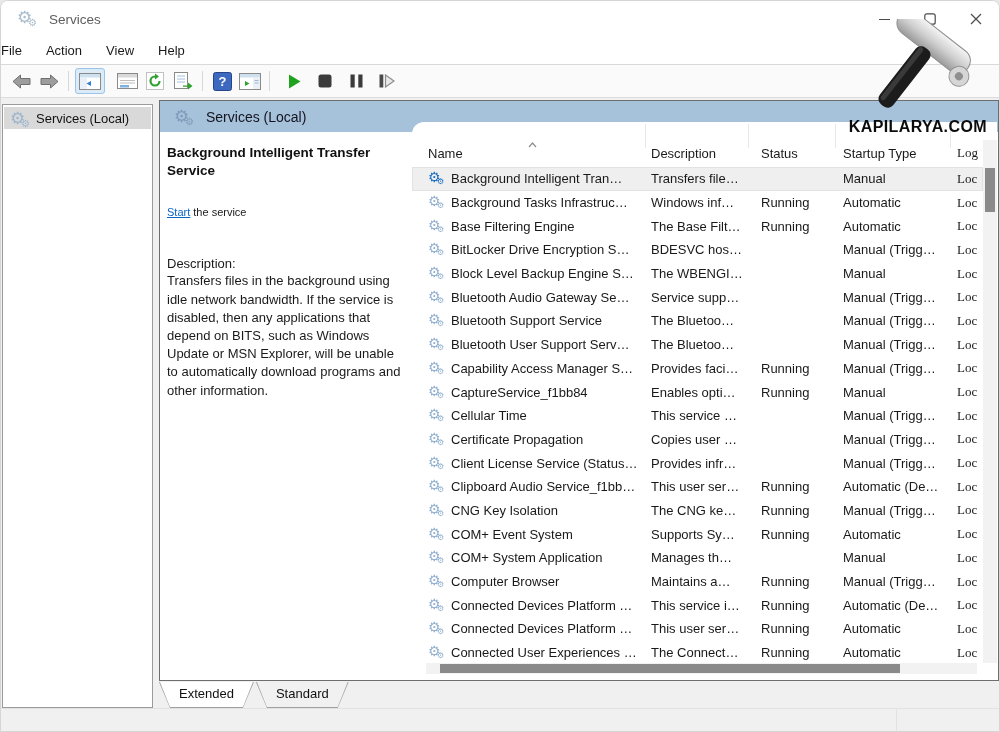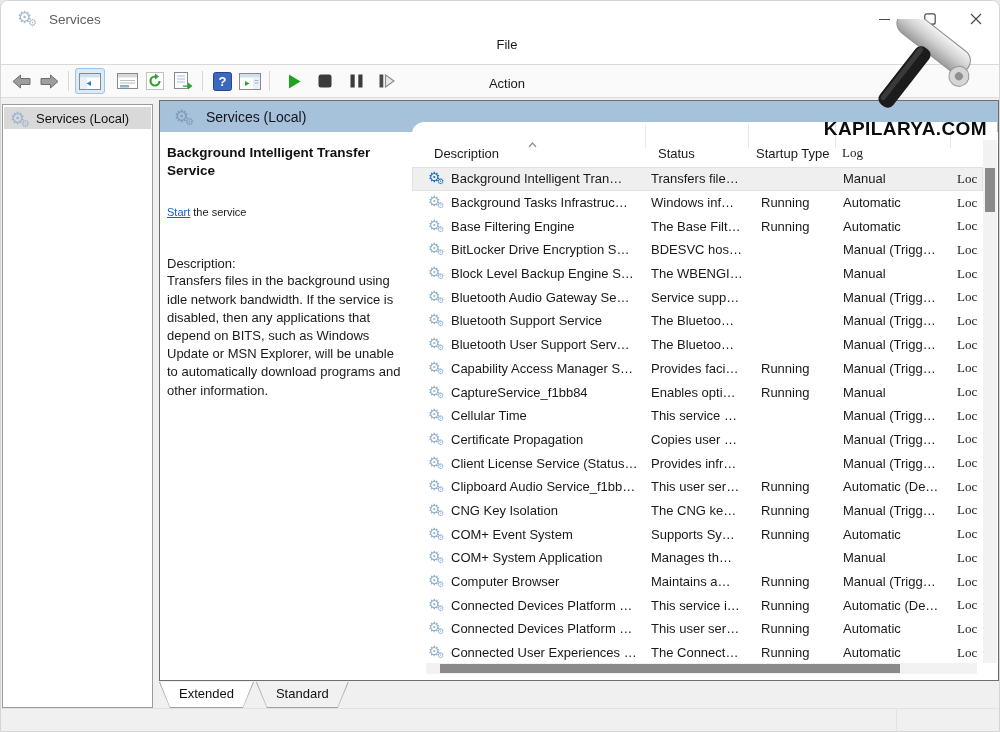--- a/index.html
+++ b/index.html
@@ -12,21 +12,21 @@
   .app-icon { position:relative; width:24px; height:22px; margin-left:16px; }
   .gear { position:absolute; color:#a9bdce; line-height:1; }
   .gear.big { font-size:17px; left:0; top:1px; }
   .gear.small { font-size:10px; left:11px; top:10px; }
   .title-text { margin-left:8px; font-size:13.5px; color:#5e5e5e; }
   .win-controls { position:absolute; right:0; top:0; height:36px; display:flex; }
   .win-btn { width:46px; height:36px; display:flex; align-items:center; justify-content:center; color:#4a4a4a; font-size:14px; }
   .win-btn svg { display:block; }
 
   
-  .menubar { height:28px; display:flex; align-items:center; gap:24px; padding-left:14px; background:#fff; border-bottom:1px solid #d9d9d9;flex-direction:column; }
+  .menubar { height:28px; display:flex; align-items:center; gap:24px; background:#fff; border-bottom:1px solid #d9d9d9; }
   .menu-item { font-size:13px; color:#1a1a1a; cursor:default; }
 
   
   .toolbar { height:33px; background:#fafafa; border-bottom:1px solid #dcdcdc; display:flex; align-items:center; padding-left:6px; }
   .tb-btn { width:26px; height:26px; display:flex; align-items:center; justify-content:center; border-radius:3px; margin:0 1px; }
   .tb-btn.wide { width:30px; }
   .tb-btn.active { background:#dcebf8; border:1px solid #9cc3e8; }
   .tb-sep { width:1px; height:20px; background:#d7d7d7; margin:0 5px; }
 
   
@@ -44,21 +44,21 @@
   .blue-header .lbl { font-size:14px; color:#14141f; margin-left:10px; }
 
   .info-pane { position:absolute; left:0; top:31px; width:252px; bottom:1px; background:#ffffff; padding:12px 10px 8px 7px; }
   .svc-title { font-size:13.5px; font-weight:bold; color:#111; line-height:1.35; }
   .start-line { margin-top:26px; font-size:11px; color:#1a1a1a; }
   .link { color:#0b63c5; text-decoration:underline; cursor:pointer; }
   .desc-label { margin-top:38px; font-size:13px; color:#1a1a1a; }
   .desc-text { font-size:13px; color:#1a1a1a; line-height:1.4; margin-top:1px; }
 
   .list-pane { position:absolute; left:252px; top:21px; right:1px; bottom:1px; background:#ffffff; border-top-left-radius:12px; }
-  .watermark-text { position:absolute; top:-4px; right:10px; font-size:19px; font-weight:600; letter-spacing:0.4px; color:#0c0c0c; z-index:40; }
+  .watermark-text { position:absolute; top:-4px; right:10px; font-size:16px; font-weight:600; letter-spacing:0.4px; color:#0c0c0c; z-index:40; }
   .sort-caret { position:absolute; left:116px; top:12px; color:#8f8f8f; }
 
   .list-header { position:absolute; left:0; top:18px; right:14px; height:26px; display:grid; grid-template-columns:217px 103px 87px 115px 1fr; padding-left:16px; align-items:center; }
   .list-header .hc { font-size:13px; color:#1a1a1a; white-space:nowrap; overflow:hidden; }
   .hdr-div { position:absolute; top:2px; width:1px; height:24px; background:#e7e7e7; }
 
   .rows { position:absolute; left:0; top:45px; right:14px; }
   .row { position:relative; height:23.7px; display:grid; grid-template-columns:217px 103px 87px 115px 1fr; padding-left:16px; align-items:center; }
   .row.selected { background:#efefef; box-shadow:inset 0 0 0 1px #e2e2e2; }
   .cell { font-size:13px; color:#191919; white-space:nowrap; overflow:hidden; }
@@ -247,20 +247,21 @@
 
       <div class="list-pane">
         <span class="watermark-text">KAPILARYA.COM</span>
         <span class="sort-caret">
           <svg width="9" height="6" viewBox="0 0 9 6">
               <path d="M1 5 L4.5 1 L8 5" fill="none" stroke="#8f8f8f" stroke-width="1.2"></path>
             </svg>
         </span>
 
         <div class="list-header">
+          <span class="hc">Name</span>
           <span class="hc c-desc">Description</span>
           <span class="hc c-status">Status</span>
           <span class="hc c-startup">Startup Type</span>
           <span class="hc c-logon">Log</span>
         </div>
         <span class="hdr-div" style="left:233px"></span>
         <span class="hdr-div" style="left:336px"></span>
         <span class="hdr-div" style="left:423px"></span>
         <span class="hdr-div" style="left:538px"></span>
 

